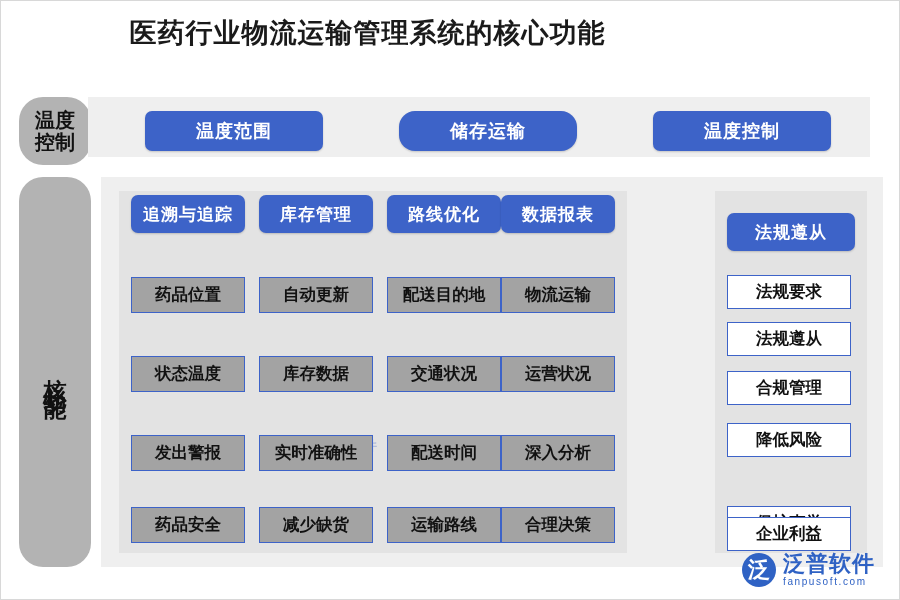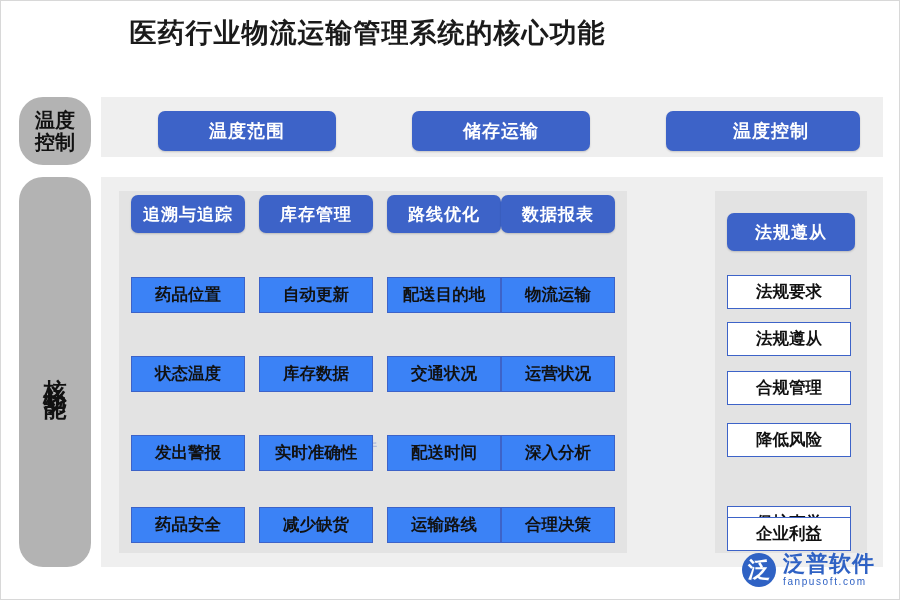--- a/index.html
+++ b/index.html
@@ -62,21 +62,21 @@
     line-height: 1.25;
   }
   .vert {
     writing-mode: vertical-rl;
     text-orientation: upright;
     letter-spacing: 6px;
   }
   
   .temp-band {
     position: absolute;
-    left: 100px;
+    left: 87px;
     top: 96px;
     width: 782px;
     height: 60px;
     background: #efefef;
     box-sizing: border-box;
   }
   .pill {
     position: absolute;
     background: #3d63c8;
     color: #ffffff;
@@ -88,22 +88,22 @@
     justify-content: center;
     box-shadow: 0 1px 2px rgba(0,0,0,0.18);
     letter-spacing: 1px;
   }
   .temp-pill {
     top: 14px;
     width: 178px;
     height: 40px;
   }
   #temp-pill-0 { left: 57px; }
-  #temp-pill-1 { left: 311px; }
-  #temp-pill-2 { left: 565px; padding-left: 16px; }
+  #temp-pill-1 { left: 311px; border-radius: 16px; }
+  #temp-pill-2 { left: 565px; }
   
   .core-band {
     position: absolute;
     left: 100px;
     top: 176px;
     width: 782px;
     height: 390px;
     background: #efefef;
     box-sizing: border-box;
   }
@@ -132,21 +132,21 @@
     font-size: 17px;
   }
   #col-head-0 { left: 12px; }
   #col-head-1 { left: 140px; }
   #col-head-2 { left: 268px; }
   #col-head-3 { left: 382px; width: 114px; }
   .cell {
     position: absolute;
     width: 114px;
     height: 36px;
-    background: #3b82f6;
+    background: #a3a3a3;
     border: 1.5px solid #3d63c8;
     color: #111;
     font-size: 16.5px;
     font-weight: bold;
     display: flex;
     align-items: center;
     justify-content: center;
     box-sizing: border-box;
   }
   .c0 { left: 12px; }

